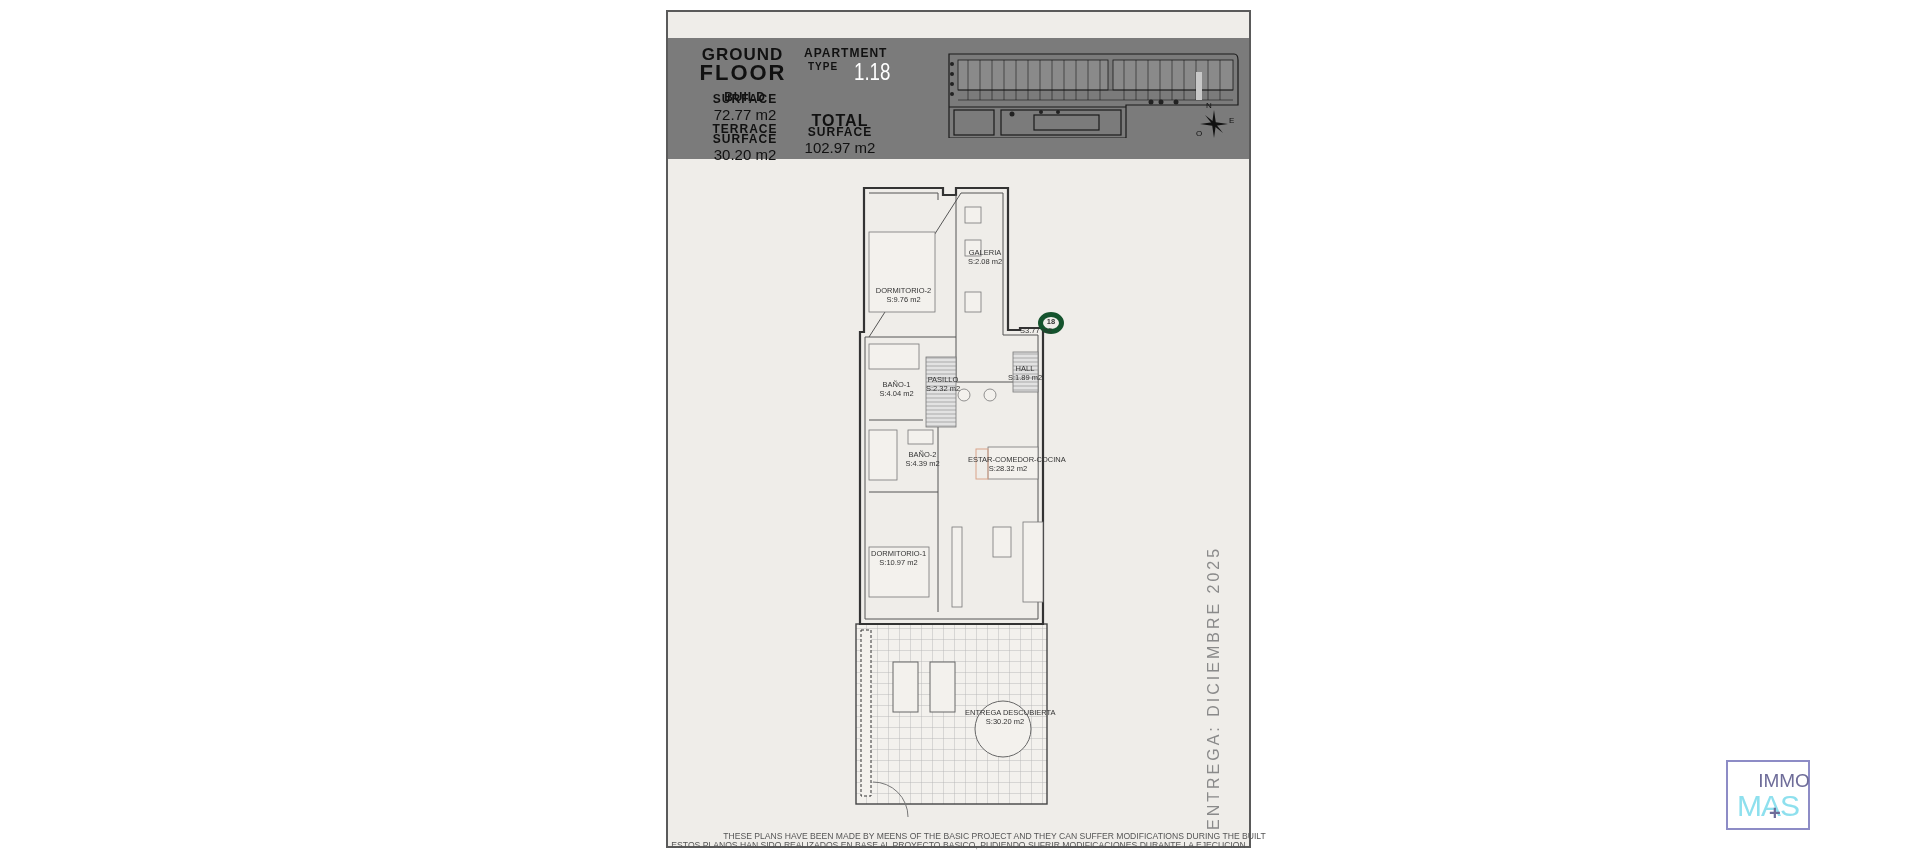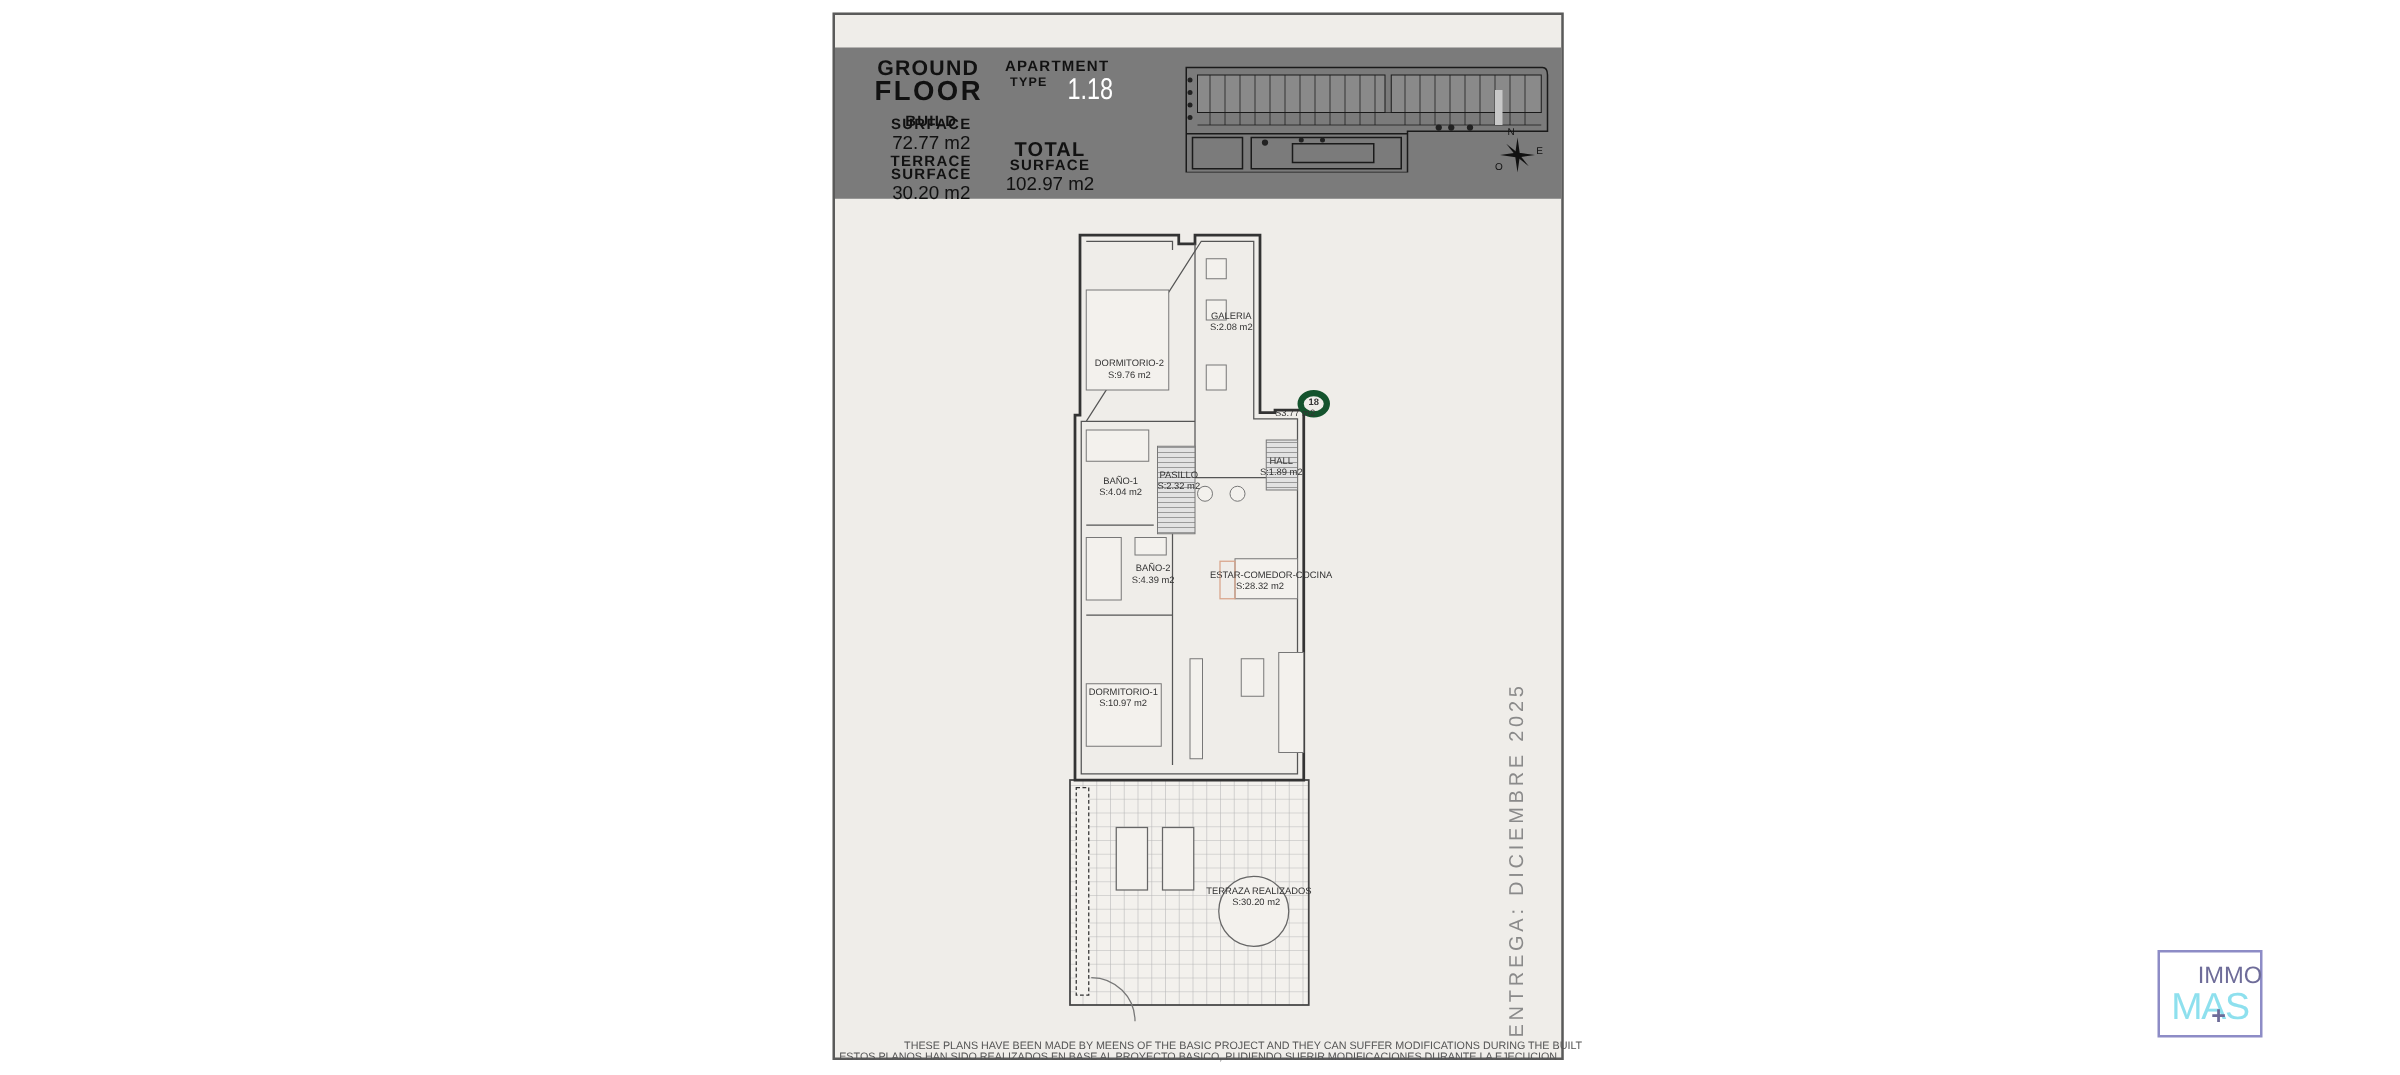--- a/index.html
+++ b/index.html
@@ -168,21 +168,21 @@
   </div>
   <div class="room-label" style="left:300px;top:443px;width:80px;">
     <div>ESTAR-COMEDOR-COCINA</div>
       <div>S:28.32 m2</div>
   </div>
   <div class="room-label" style="left:203px;top:537px;width:55px;">
     <div>DORMITORIO-1</div>
       <div>S:10.97 m2</div>
   </div>
   <div class="room-label" style="left:297px;top:696px;width:80px;">
-    <div>TERRAZA REALIZADOS</div>
+    <div>ENTREGA DESCUBIERTA</div>
       <div>S:30.20 m2</div>
   </div>
 
   <div class="room-label" style="left:370px;top:300px;width:16px;height:12px;border:5px solid #14532d;border-radius:50%;font-weight:bold;">18</div>
   <div class="room-label" style="left:352px;top:314px;width:30px;">S3.77 m2</div>
 
   <div class="disclaimer" style="top:819px;padding-left:36px;">THESE PLANS HAVE BEEN MADE BY MEENS OF THE BASIC PROJECT AND THEY CAN SUFFER MODIFICATIONS DURING THE BUILT</div>
   <div class="disclaimer" style="top:828px;">ESTOS PLANOS HAN SIDO REALIZADOS EN BASE AL PROYECTO BASICO, PUDIENDO SUFRIR MODIFICACIONES DURANTE LA EJECUCION</div>
 
   <div class="vertical">ENTREGA: DICIEMBRE 2025</div>

